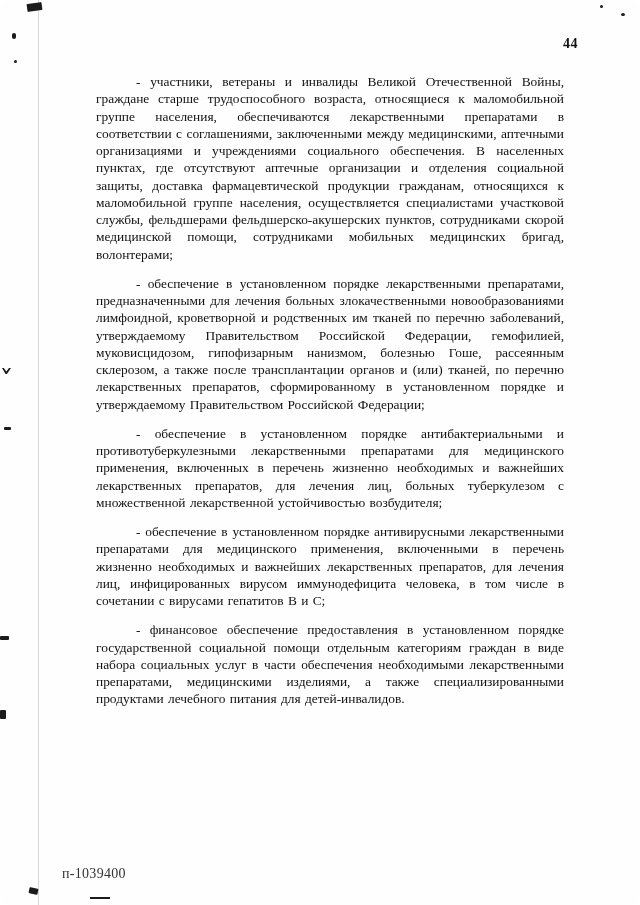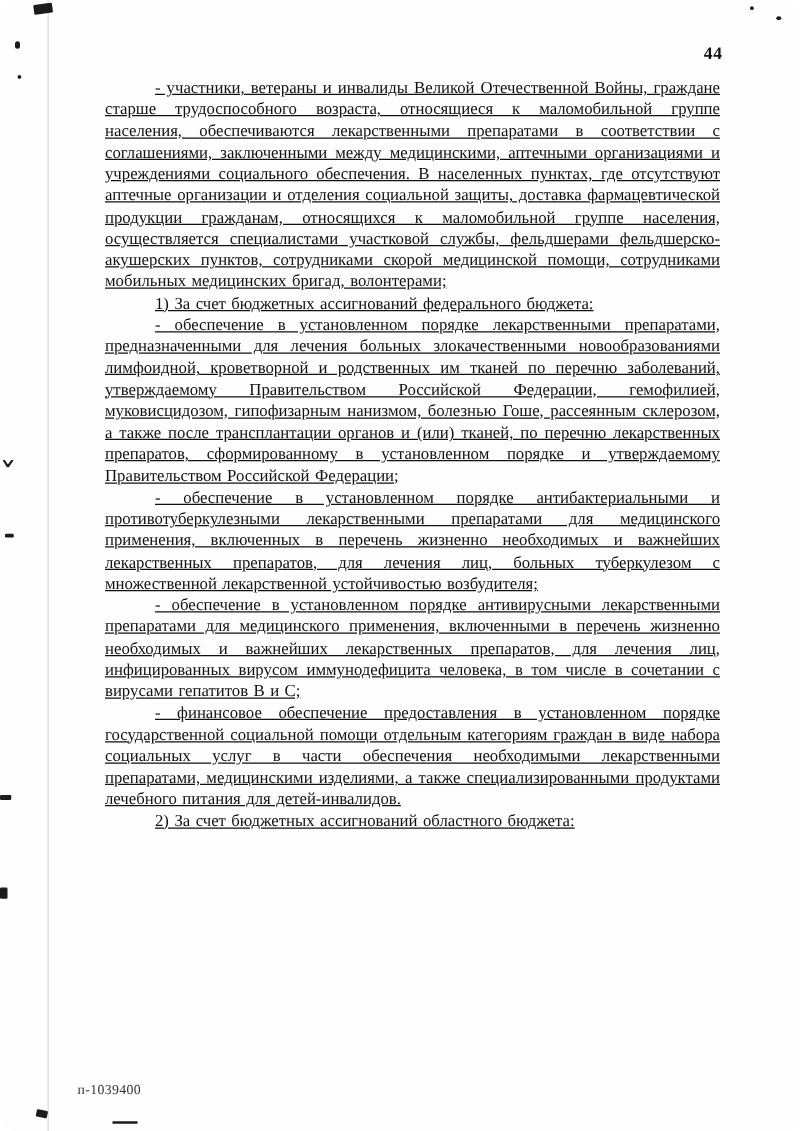--- a/index.html
+++ b/index.html
@@ -40,33 +40,32 @@
     font-weight: bold;
     letter-spacing: 0.5px;
   }
   .body-text {
     position: absolute;
     left: 84px;
     top: 61px;
     width: 492px;
   }
   .para {
-    margin: 0;
+    margin: 12px;
     font-size: 13.4px;
     line-height: 17.25px;
     text-align: justify;
     text-indent: 40px;
     word-spacing: 1px;
-    text-decoration: underline;
   }
   .footer-code {
     position: absolute;
     left: 62px;
     top: 866px;
-    font-size: 11px;
+    font-size: 14px;
     color: #333333;
     letter-spacing: 0.3px;
   }
   
   .artifact {
     position: absolute;
     background: #1b1b1b;
   }
   .a1 { left: 27px; top: 3px;  width: 15px; height: 8px; transform: rotate(-8deg); border-radius: 1px; }
   .a2 { left: 12px; top: 33px; width: 4px;  height: 6px; border-radius: 2px; }
@@ -84,26 +83,24 @@
 <body>
 
 <div class="page">
 
   <div class="edge-line"></div>
 
   <div class="page-number">44</div>
 
   <div class="body-text">
     <p class="para">- участники, ветераны и инвалиды Великой Отечественной Войны, граждане старше трудоспособного возраста, относящиеся к маломобильной группе населения, обеспечиваются лекарственными препаратами в соответствии с соглашениями, заключенными между медицинскими, аптечными организациями и учреждениями социального обеспечения. В населенных пунктах, где отсутствуют аптечные организации и отделения социальной защиты, доставка фармацевтической продукции гражданам, относящихся к маломобильной группе населения, осуществляется специалистами участковой службы, фельдшерами фельдшерско-акушерских пунктов, сотрудниками скорой медицинской помощи, сотрудниками мобильных медицинских бригад, волонтерами;</p>
-    <p class="para">1) За счет бюджетных ассигнований федерального бюджета:</p>
     <p class="para">- обеспечение в установленном порядке лекарственными препаратами, предназначенными для лечения больных злокачественными новообразованиями лимфоидной, кроветворной и родственных им тканей по перечню заболеваний, утверждаемому Правительством Российской Федерации, гемофилией, муковисцидозом, гипофизарным нанизмом, болезнью Гоше, рассеянным склерозом, а также после трансплантации органов и (или) тканей, по перечню лекарственных препаратов, сформированному в установленном порядке и утверждаемому Правительством Российской Федерации;</p>
     <p class="para">- обеспечение в установленном порядке антибактериальными и противотуберкулезными лекарственными препаратами для медицинского применения, включенных в перечень жизненно необходимых и важнейших лекарственных препаратов, для лечения лиц, больных туберкулезом с множественной лекарственной устойчивостью возбудителя;</p>
     <p class="para">- обеспечение в установленном порядке антивирусными лекарственными препаратами для медицинского применения, включенными в перечень жизненно необходимых и важнейших лекарственных препаратов, для лечения лиц, инфицированных вирусом иммунодефицита человека, в том числе в сочетании с вирусами гепатитов В и С;</p>
     <p class="para">- финансовое обеспечение предоставления в установленном порядке государственной социальной помощи отдельным категориям граждан в виде набора социальных услуг в части обеспечения необходимыми лекарственными препаратами, медицинскими изделиями, а также специализированными продуктами лечебного питания для детей-инвалидов.</p>
-    <p class="para">2) За счет бюджетных ассигнований областного бюджета:</p>
   </div>
 
   <div class="footer-code">п-1039400</div>
 
   <div class="artifact a1"></div>
   <div class="artifact a2"></div>
   <div class="artifact a3"></div>
   <div class="artifact a4"></div>
   <div class="artifact a5"></div>
   <div class="artifact a6"></div>

